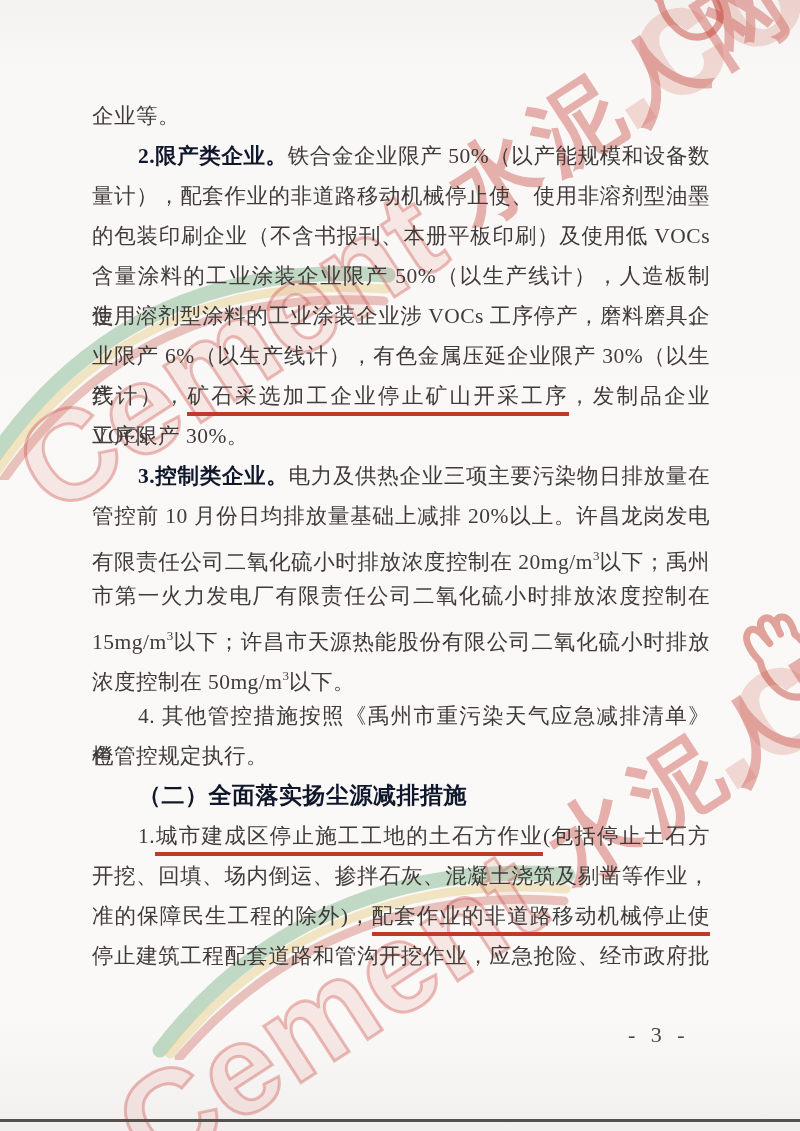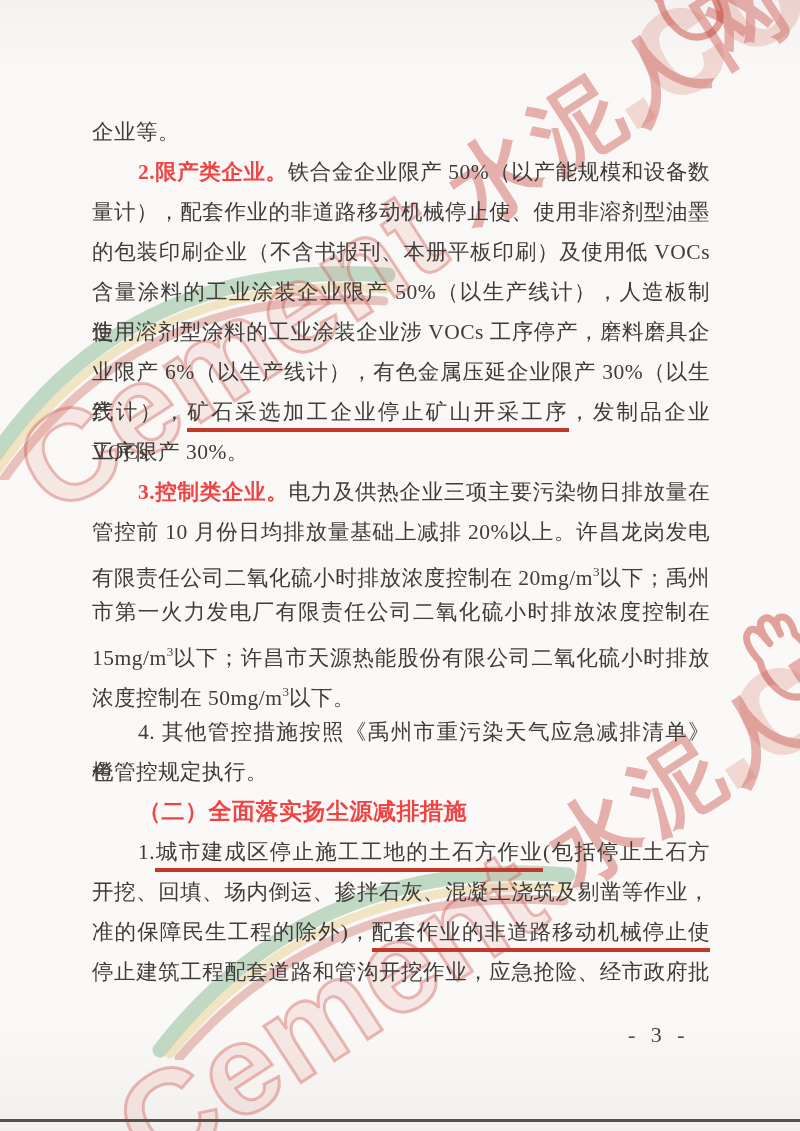--- a/index.html
+++ b/index.html
@@ -36,27 +36,27 @@
     color:rgba(214,120,110,0.26);
   }
   .wm-fist{position:absolute;left:775px;top:-22px;opacity:.45;}
 
   .swoosh{position:absolute;pointer-events:none;z-index:0;}
   .swoosh-a{left:-30px;top:235px;}
   .swoosh-b{left:140px;top:845px;}
 
   
   .doc-body{
-    position:absolute;left:92px;top:112px;width:618px;z-index:2;
+    position:absolute;left:92px;top:96px;width:618px;z-index:2;
     font-size:21.5px;color:#3f3b38;letter-spacing:.5px;
   }
   .line{height:40px;line-height:40px;white-space:normal;}
   .line.j{text-align:justify;text-align-last:justify;text-justify:inter-ideograph;}
   .line.ind{text-indent:46px;}
-  .line .b{font-weight:700;color:#ef4444;}
+  .line .b{font-weight:700;color:#0f172a;}
   .line .u{
     border-bottom:4px solid #c0392b;padding-bottom:4px;
     box-decoration-break:clone;-webkit-box-decoration-break:clone;
   }
   .line .sup{font-size:13px;vertical-align:9px;letter-spacing:0;}
   .line.h{font-size:23px;}
 
   .pagenum{
     position:absolute;left:628px;top:1022px;z-index:2;
     font-size:22px;color:#4a4540;letter-spacing:5px;

